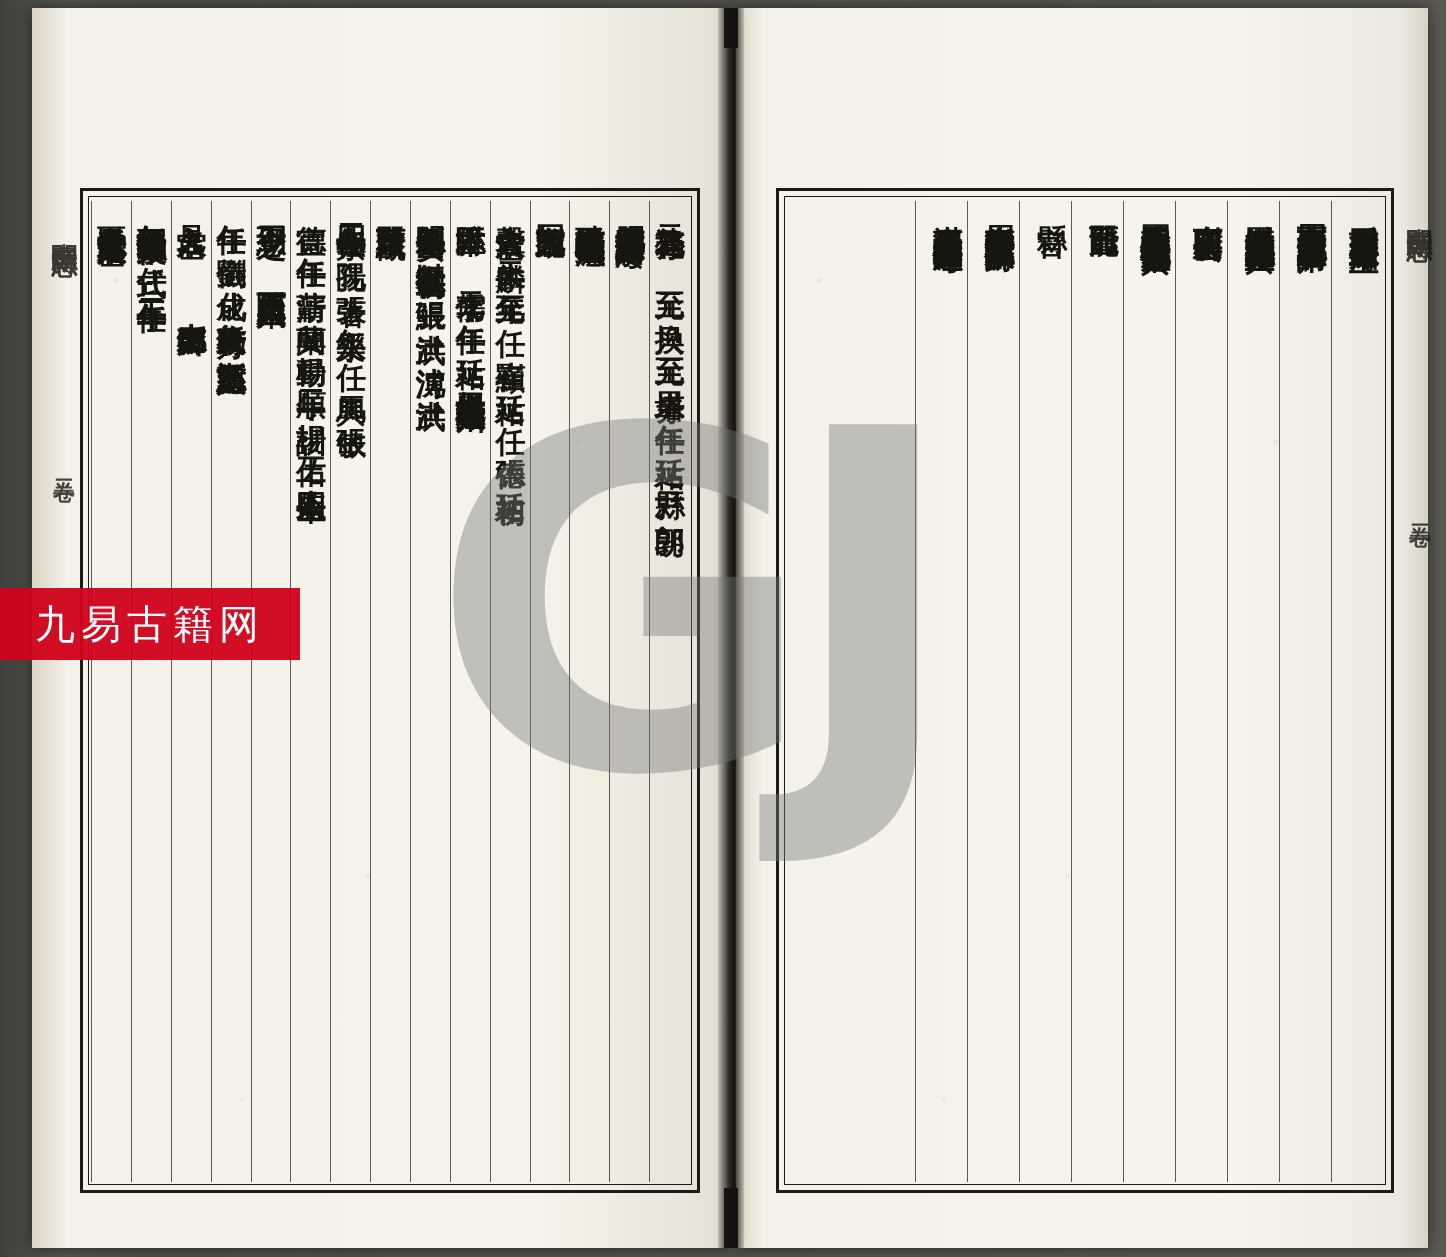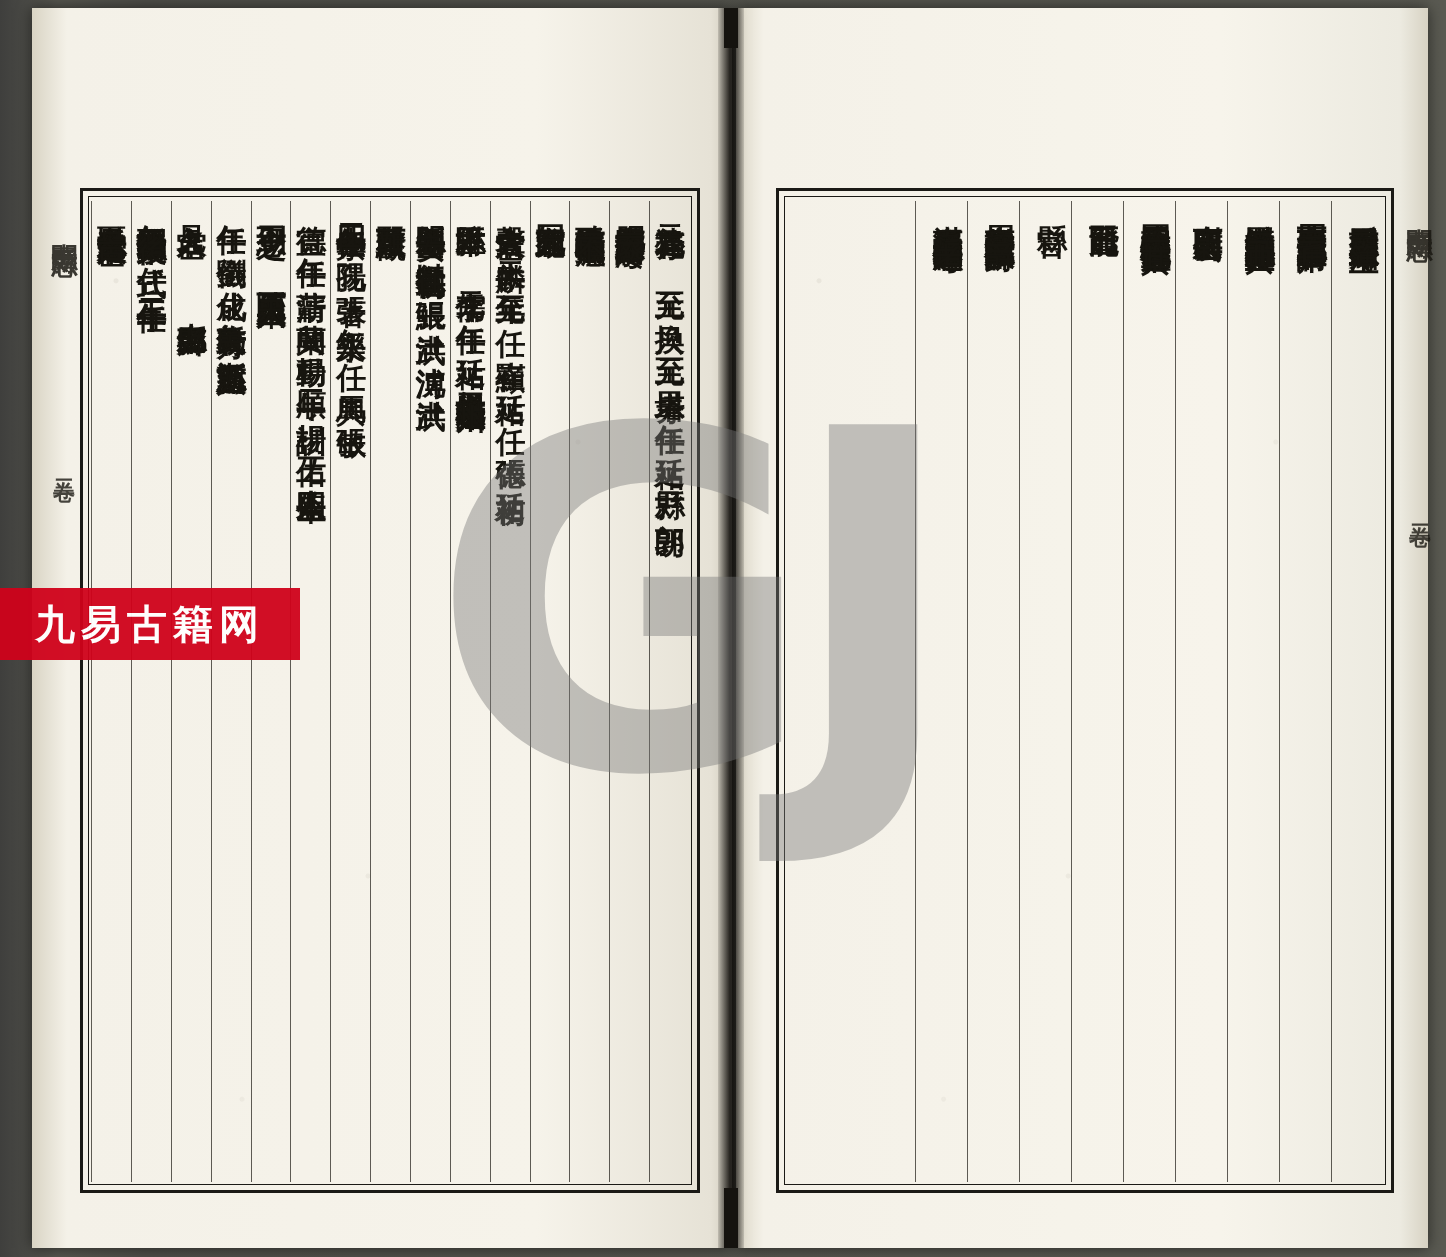--- a/index.html
+++ b/index.html
@@ -169,21 +169,21 @@
     height: 72px;
     background: #d0021b;
     display: flex;
     align-items: center;
     justify-content: center;
     opacity: 0.95;
   }
   .wm-bar span {
     color: #fff;
     font-size: 40px;
-    font-weight: 700;
+    font-weight: 400;
     letter-spacing: 6px;
     font-family: "DejaVu Sans", sans-serif;
   }
   
   .speckle {
     position: absolute;
     inset: 0;
     pointer-events: none;
     background-image:
       radial-gradient(circle at 12% 22%, rgba(90,80,60,0.07) 0 2px, transparent 3px),

